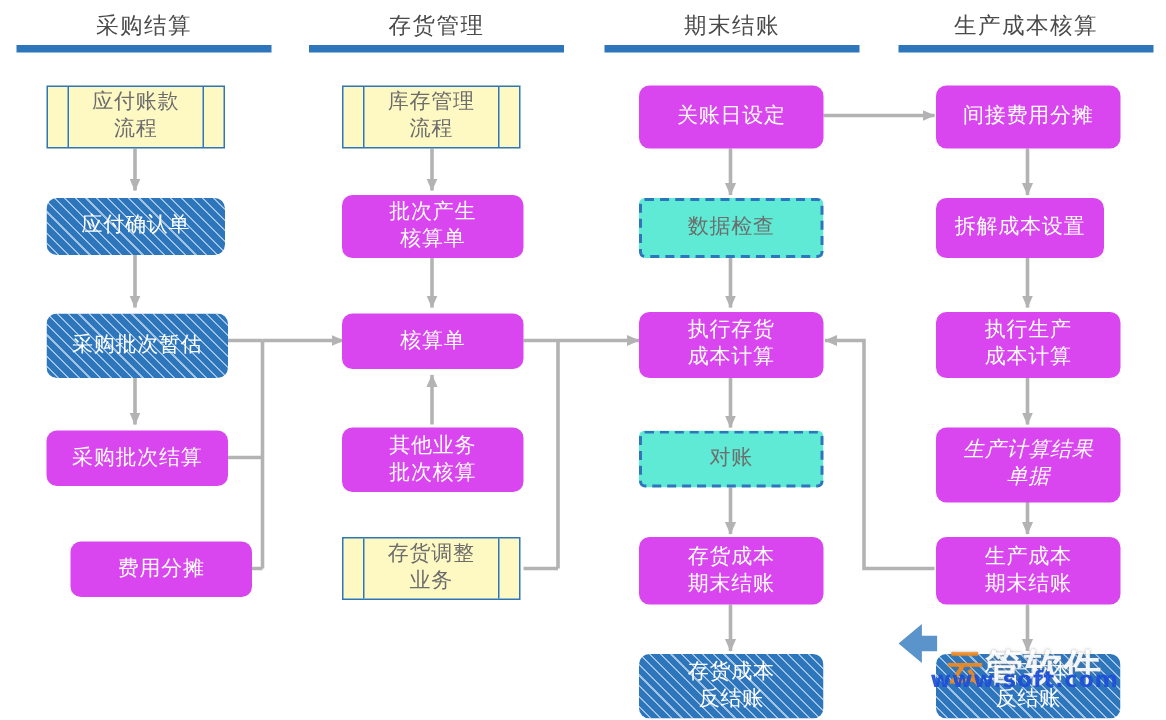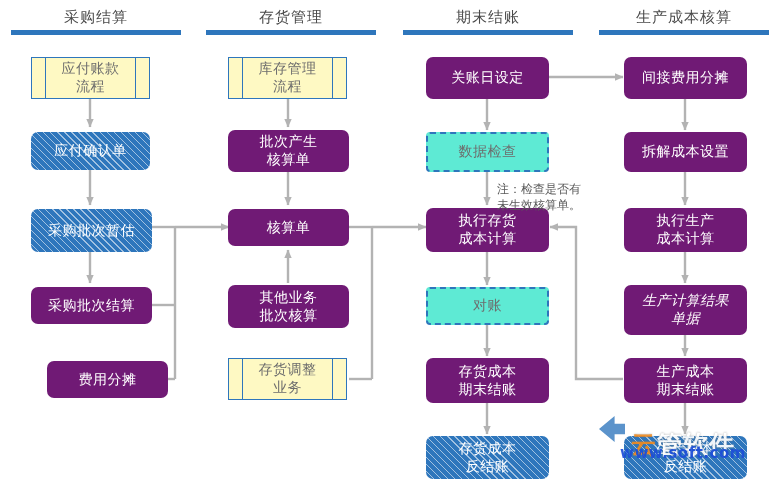--- a/index.html
+++ b/index.html
@@ -47,21 +47,21 @@
     justify-content:center;
     text-align:center;
     font-size:14px;
     line-height:1.28;
     letter-spacing:.5px;
     white-space:pre-line;
   }
 
   
   .n-solid{
-    background:#701a75;
+    background:#d946ef;
     color:#ffffff;
     border-radius:7px;
   }
 
   
   .n-hatch{
     color:#ffffff;
     border-radius:7px;
     background-color:#2e76bc;
     background-image:repeating-linear-gradient(
@@ -247,36 +247,34 @@
   <div class="node n-dashed" style="left:426px;top:287px;width:123px;height:38px;">对账</div>
 
   <div class="node n-solid" style="left:426px;top:358px;width:123px;height:45px;">存货成本
 期末结账</div>
 
   <div class="node n-hatch" style="left:426px;top:436px;width:123px;height:43px;">存货成本
 反结账</div>
 
   <div class="node n-solid" style="left:624px;top:57px;width:123px;height:42px;">间接费用分摊</div>
 
-  <div class="node n-solid" style="left:624px;top:132px;width:123px;height:40px;">拆解成本设置</div>
+  <div class="node n-solid" style="left:624px;top:132px;width:112px;height:40px;">拆解成本设置</div>
 
   <div class="node n-solid" style="left:624px;top:208px;width:123px;height:44px;">执行生产
 成本计算</div>
 
   <div class="node n-solid" style="left:624px;top:285px;width:123px;height:50px;font-style:italic;">生产计算结果
 单据</div>
 
   <div class="node n-solid" style="left:624px;top:358px;width:123px;height:45px;">生产成本
 期末结账</div>
 
   <div class="node n-hatch" style="left:624px;top:436px;width:123px;height:43px;">生产成本
 反结账</div>
 
-  <div class="note" style="left:497px;top:181px;width:130px;">注：检查是否有
-未生效核算单。</div>
 
   <div id="watermark">
     <div class="wm-mark"></div>
     <div class="wm-top"><span class="wm-accent">云</span><span>管软件</span></div>
     <div class="wm-url">www.soft.com</div>
   </div>
 
 </div>
 
 </body></html>

